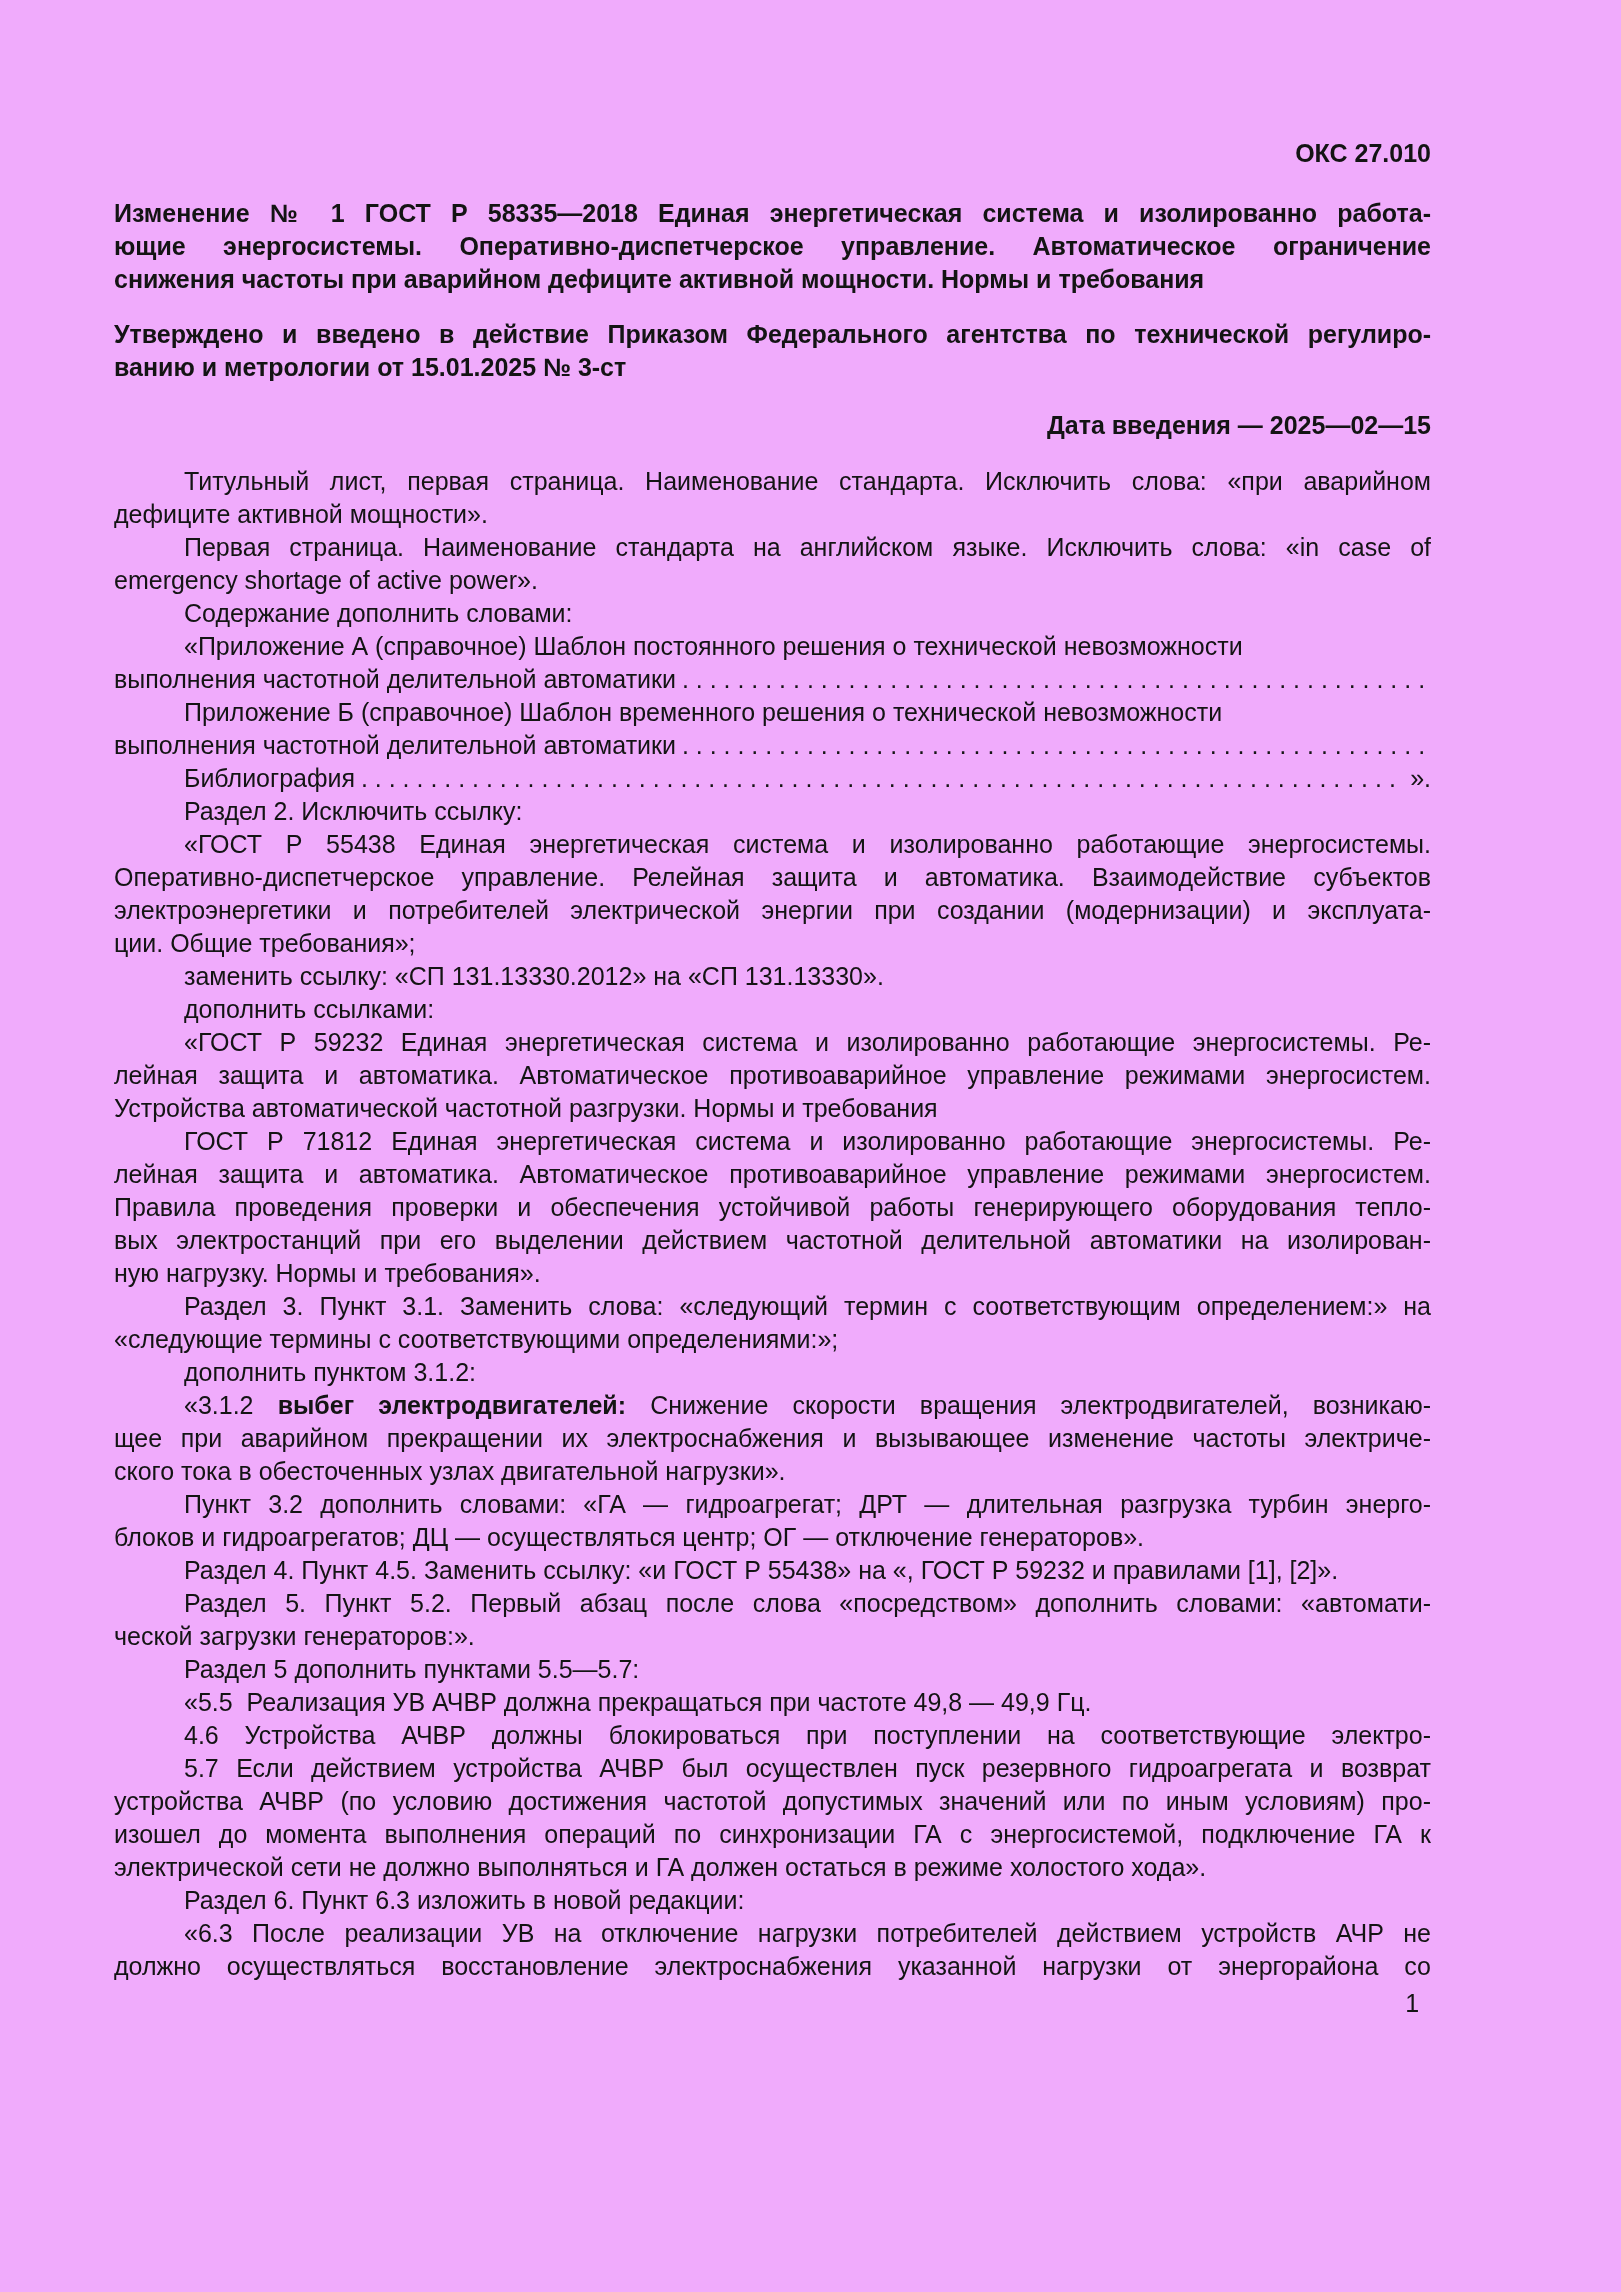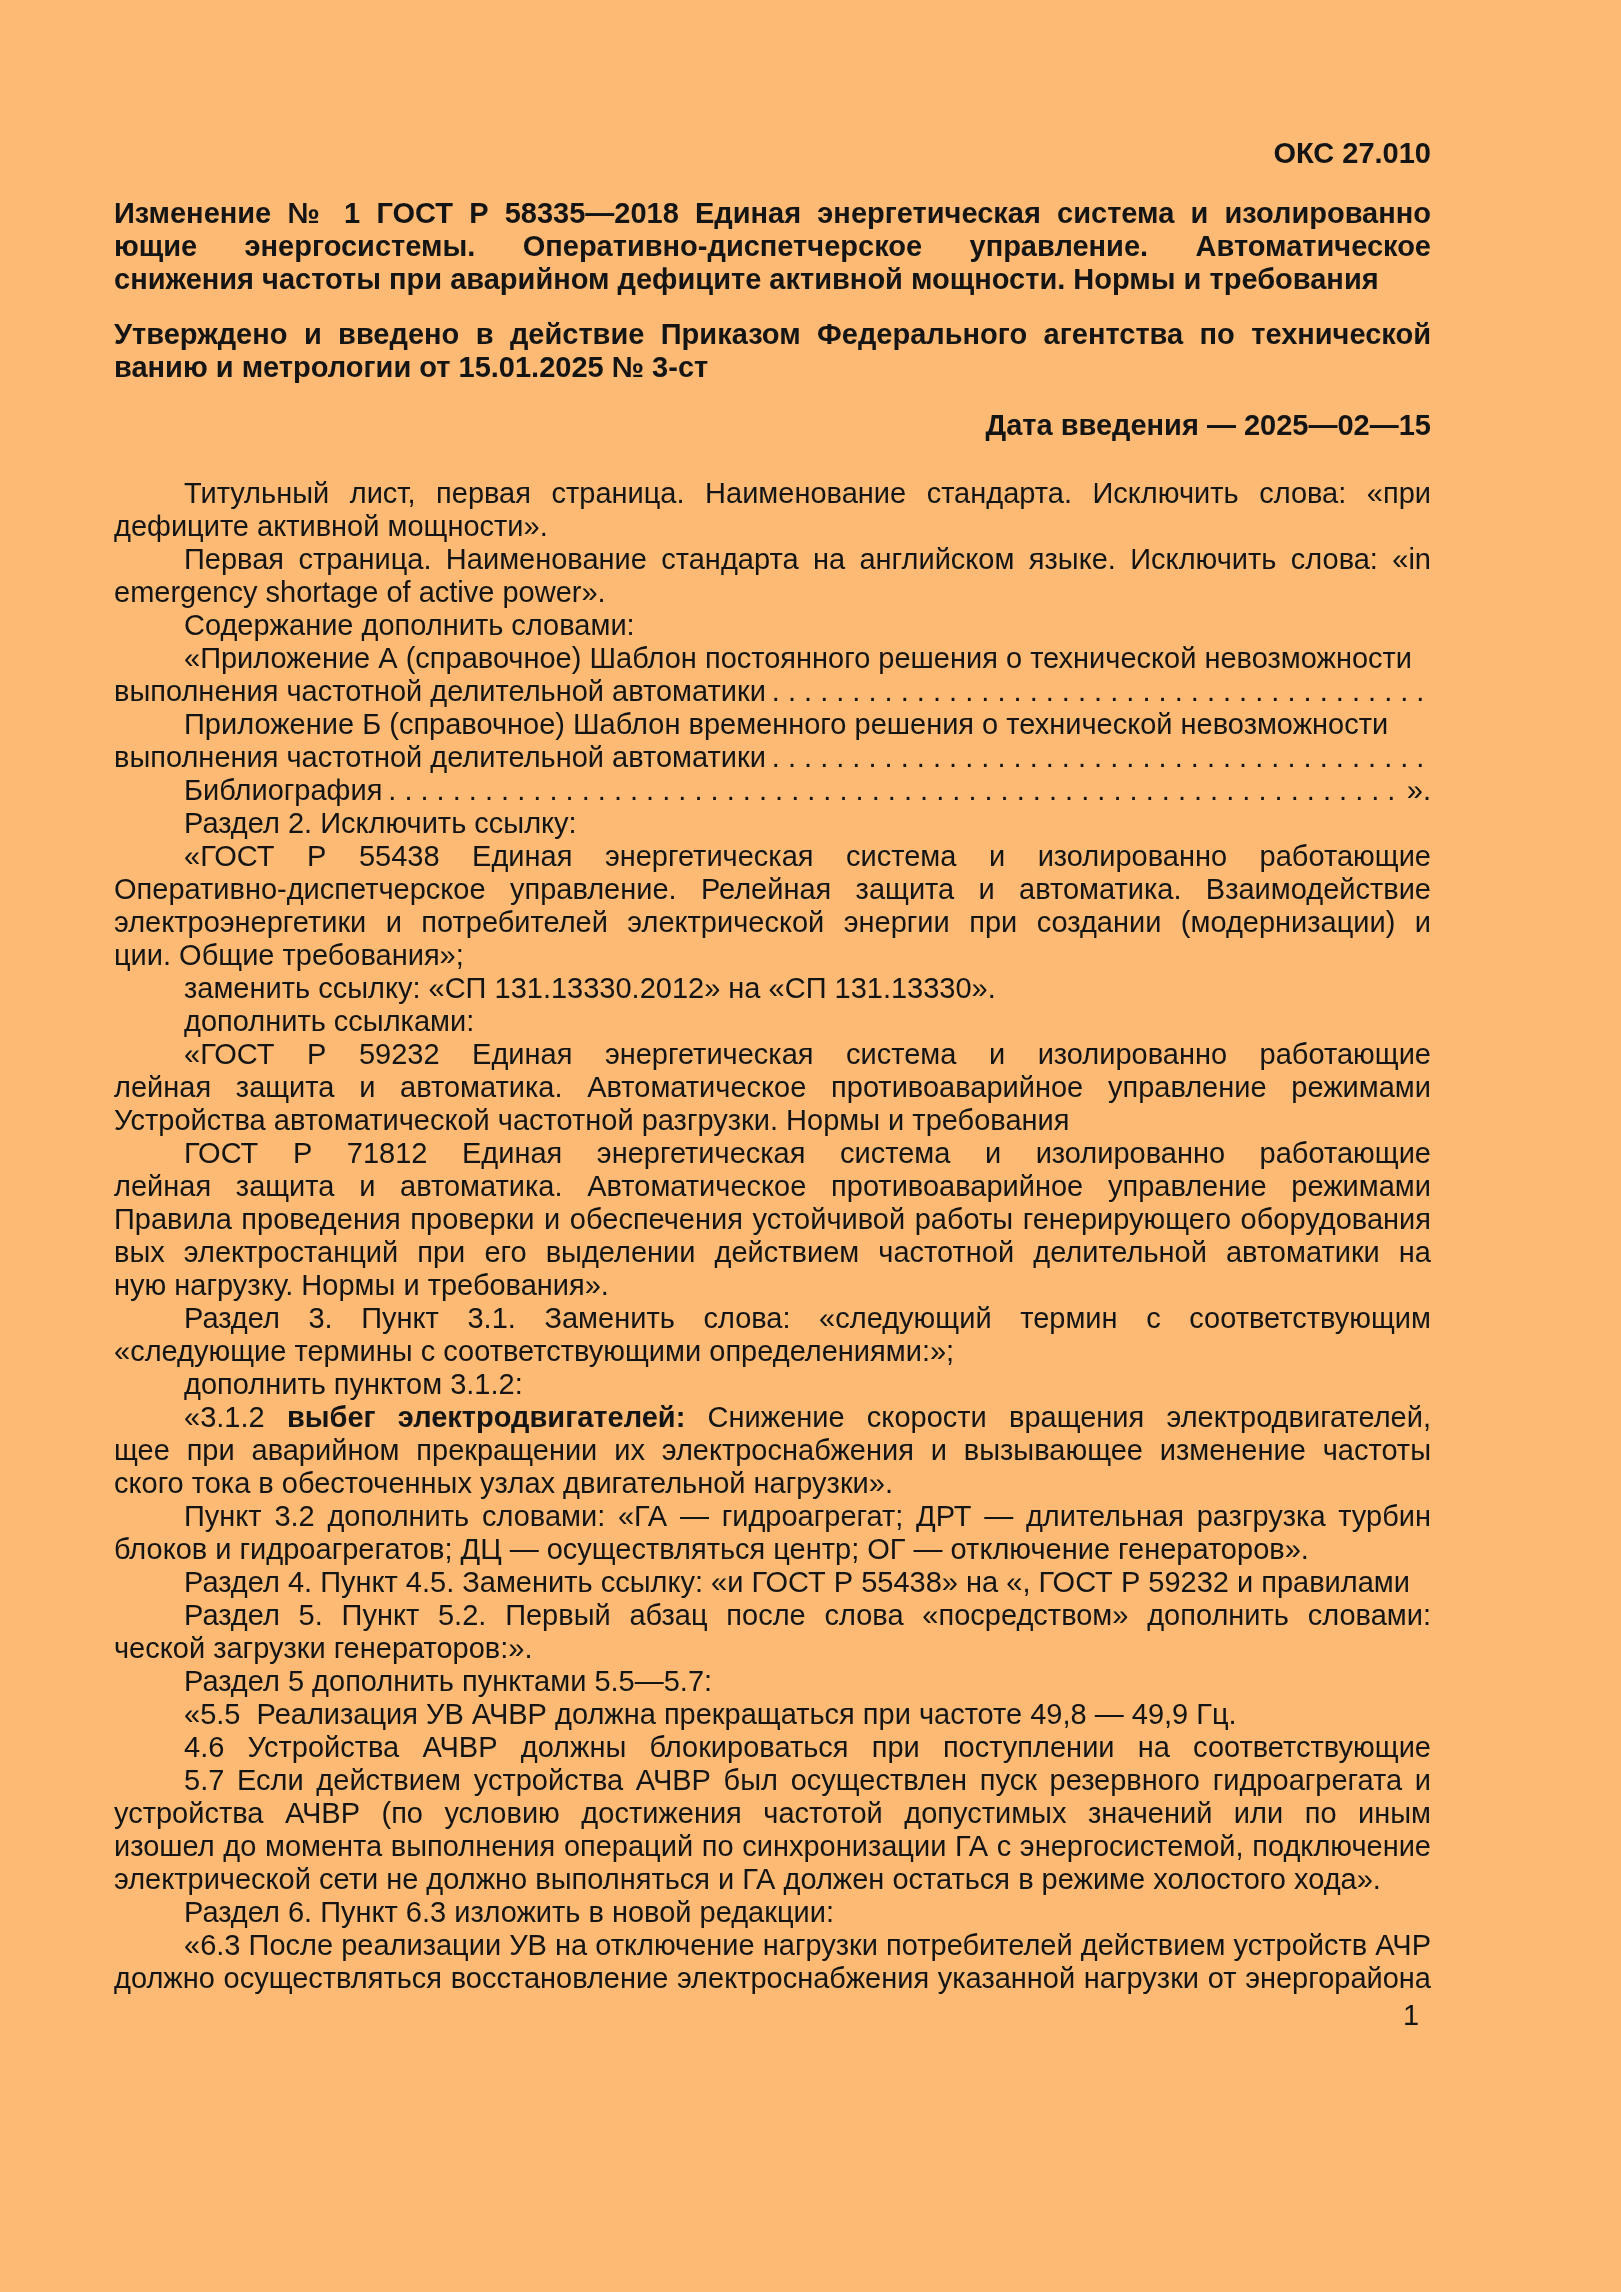--- a/index.html
+++ b/index.html
@@ -1,23 +1,23 @@
 <!DOCTYPE html>
 <html lang="ru"><head>
 <meta charset="utf-8">
 <style>
   html, body { margin: 0; padding: 0; background: #ffffff; }
   .page {
     position: relative;
     width: 1621px;
     height: 2293px;
-    background: #fdba74;
+    background: #f0abfc;
     color: #141414;
     font-family: "Liberation Sans", sans-serif;
-    font-size: 29px;
+    font-size: 25px;
     line-height: 33px;
     overflow: hidden;
   }
   .content {
     position: absolute;
     left: 114px;
     top: 137px;
     width: 1317px;
   }
   .oks {
@@ -25,21 +25,21 @@
     font-weight: 700;
     margin-bottom: 27.4px;
   }
   .title-block, .approval-block { font-weight: 700; }
   .approval-block { margin-top: 21.6px; }
   .date-line {
     margin-top: 25px;
     text-align: right;
     font-weight: 700;
   }
-  .body-block { margin-top: 35px; }
+  .body-block { margin-top: 23px; }
   .line {
     height: 33px;
     overflow: hidden;
     text-align: left;
   }
   .line.j {
     text-align: justify;
     text-align-last: justify;
   }
   .line.ind { padding-left: 70px; }

